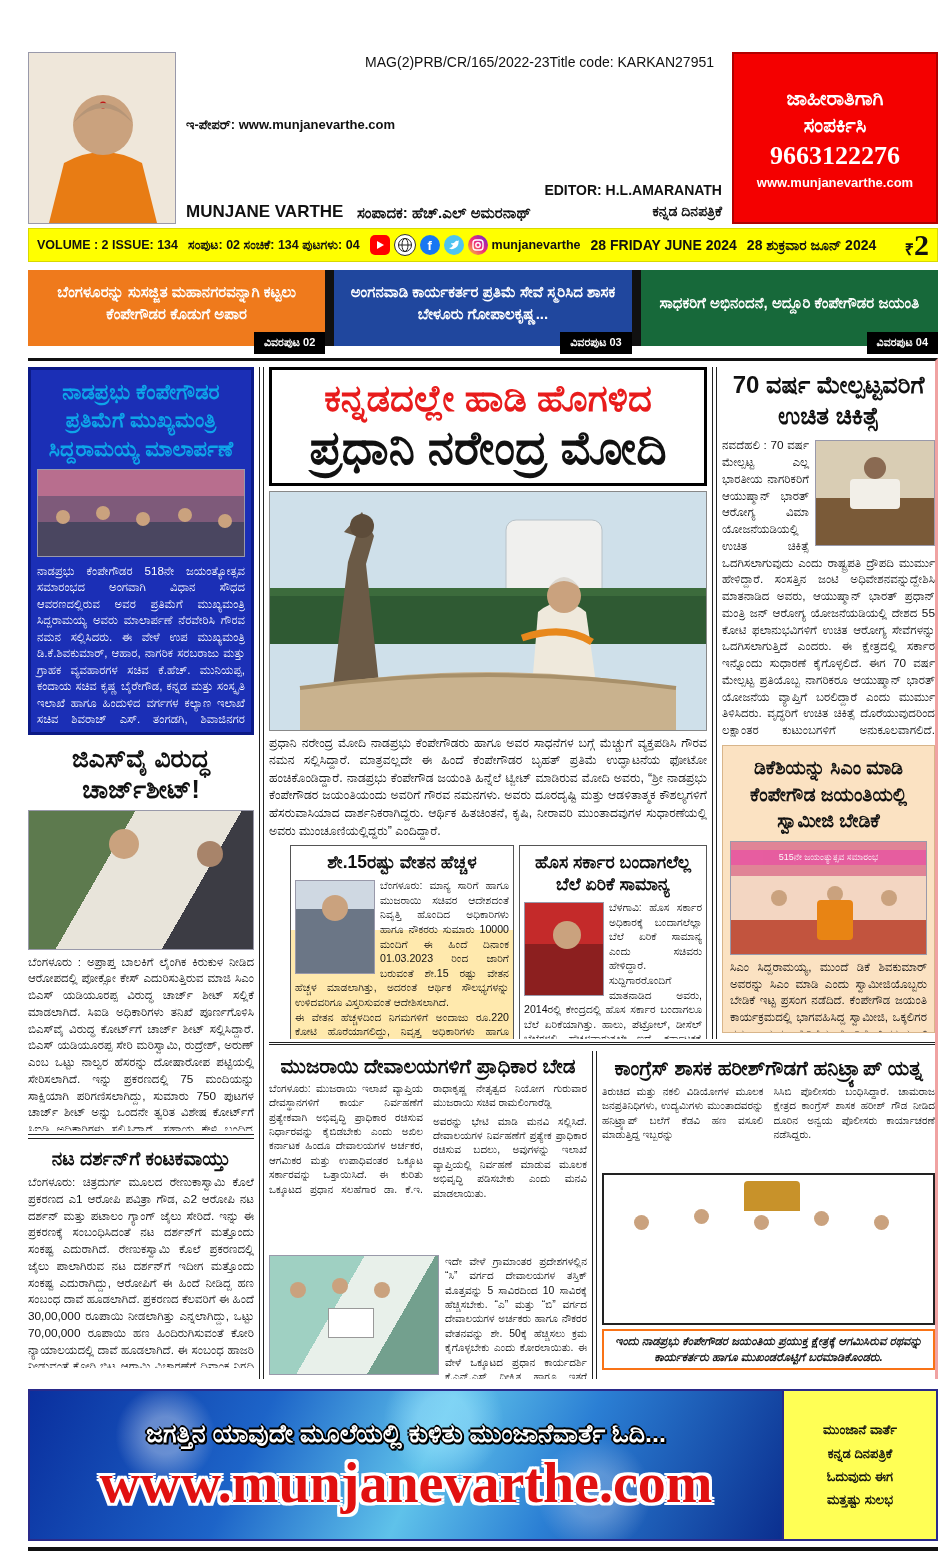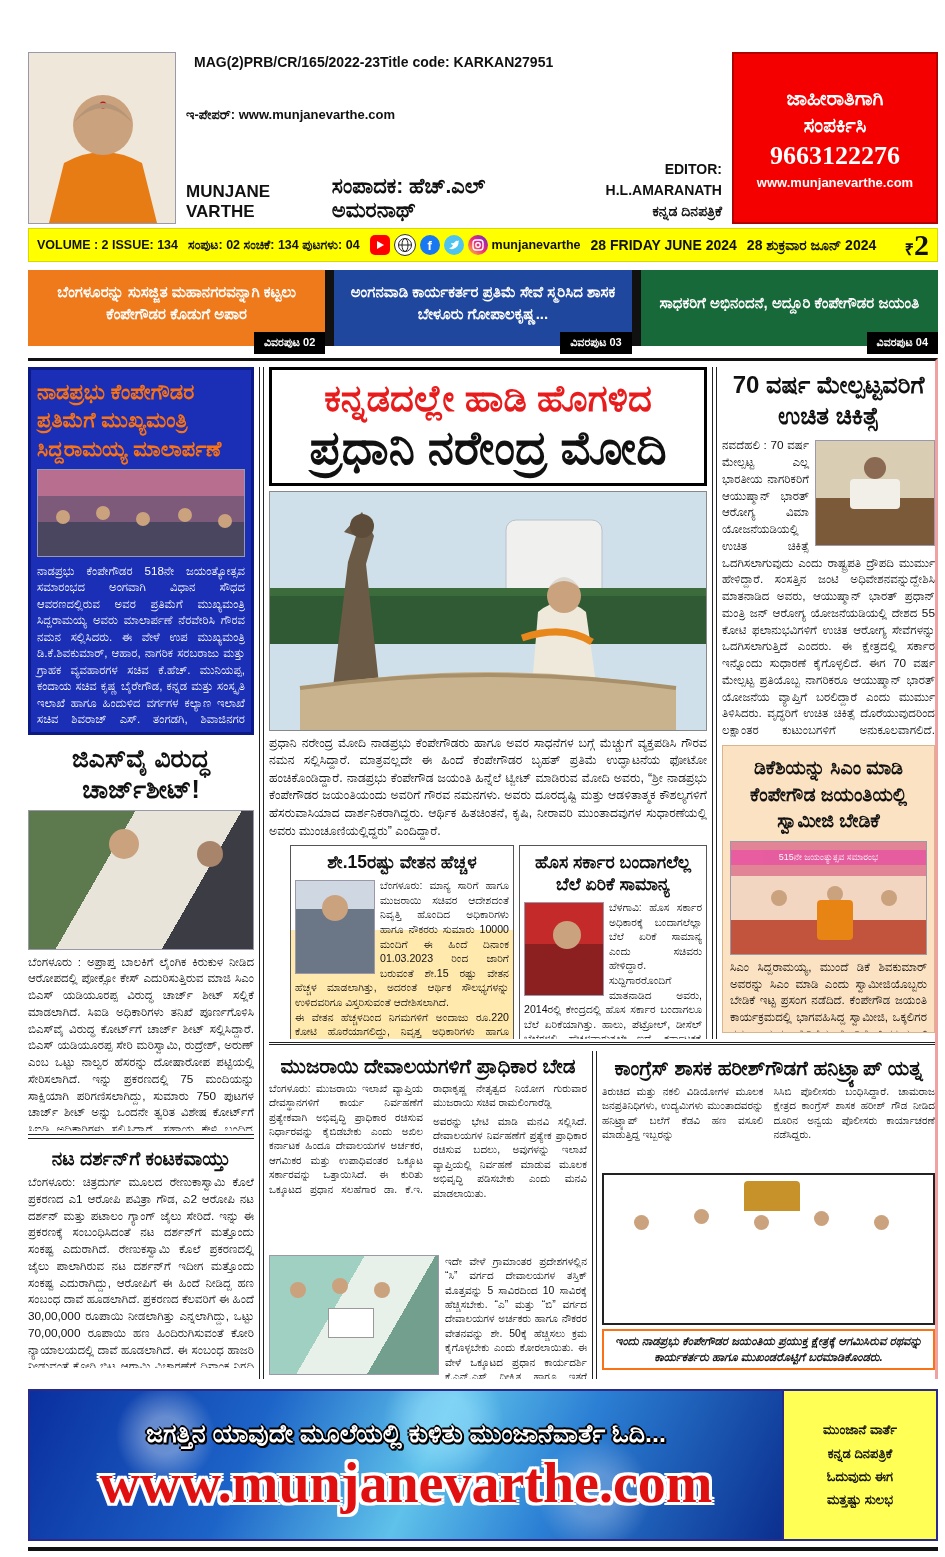--- a/index.html
+++ b/index.html
@@ -6,28 +6,28 @@
   .page{position:relative;width:945px;height:1557px;background:#ffffff;margin:0 auto;
         font-family:"Liberation Sans",sans-serif;color:#111;overflow:hidden;}
   .content{margin:0 7px 0 28px;width:910px;}
   .pad-top{height:52px;}
 
   
   .masthead{display:grid;grid-template-columns:148px 1fr 206px;gap:6px;height:172px;}
   .swami{position:relative;background:linear-gradient(180deg,#f4efe8 0%,#e9ded0 55%,#e07b1f 56%,#d96a10 100%);
          border:1px solid #ccc;overflow:hidden;}
   .mast-center{display:flex;flex-direction:column;justify-content:space-between;padding:2px 4px;}
-  .reg-row{display:flex;justify-content:flex-start;font-weight:bold;font-size:14px;padding:0 8px;}
+  .reg-row{display:flex;justify-content:flex-end;font-weight:normal;font-size:14px;padding:0 8px;}
   .title-row{display:flex;align-items:center;justify-content:center;gap:6px;line-height:1;}
   .t-blue{color:#2aa6dd;font-size:58px;font-weight:bold;letter-spacing:-1px;}
   .t-red{color:#e82323;font-size:58px;font-weight:bold;letter-spacing:-1px;}
   .epaper{font-size:13px;font-weight:bold;}
   .mast-bottom{display:flex;justify-content:space-between;align-items:flex-end;font-weight:bold;}
   .mast-name{font-size:17px;}
-  .mast-editor-kn{font-size:21px;}
+  .mast-editor-kn{font-size:15px;}
   .mast-right-stack{text-align:right;font-size:14px;line-height:1.5;}
   .ad-box{background:#f40000;border:2px solid #b00000;color:#fff;text-align:center;
           display:flex;flex-direction:column;justify-content:center;gap:4px;padding:18px 4px;}
   .ad-box .l1{font-size:20px;font-weight:bold;}
   .ad-box .phone{font-size:26px;font-weight:bold;font-family:"Liberation Serif",serif;}
   .ad-box .url{font-size:13px;font-weight:bold;}
 
   
   .infobar{margin-top:4px;background:#ffff00;border:1px solid #d8d800;height:32px;
            display:flex;align-items:center;gap:10px;padding:0 8px;font-weight:bold;}
@@ -55,21 +55,21 @@
   .vsep{width:3px;border-left:1px solid #222;border-right:1px solid #222;}
   .hsep{height:3px;border-top:1px solid #222;border-bottom:1px solid #222;margin:3px 0;}
   .col-left{width:226px;flex:none;overflow:hidden;}
   .rest{flex:1;display:flex;flex-direction:column;overflow:hidden;}
   .rowA{display:flex;gap:5px;height:672px;}
   .rowB{display:flex;gap:5px;height:328px;margin-top:3px;}
   .col-mid{width:438px;flex:none;overflow:hidden;}
   .col-right{flex:1;overflow:hidden;}
 
   .bluebox{background:#1b2fb6;border:3px solid #0c1a86;padding:6px;height:368px;overflow:hidden;box-sizing:border-box;}
-  .bluebox h2{margin:2px 0 6px;color:#f97316;font-size:21px;text-align:left;line-height:1.35;}
+  .bluebox h2{margin:2px 0 6px;color:#0ea5e9;font-size:21px;text-align:center;line-height:1.35;}
   .photo{position:relative;overflow:hidden;border:1px solid #99a;}
   .bluebox .photo{height:86px;margin-bottom:6px;}
   .bluebox p{color:#fff;font-size:11.6px;text-align:justify;margin:0;line-height:1.42;}
 
   .headline-black{font-size:25px;font-weight:bold;text-align:center;line-height:1.25;margin:8px 0 4px;}
   .bodytext{font-size:11.8px;text-align:justify;line-height:1.42;margin:4px 0 0;}
   .gsy-photo{height:138px;margin-top:4px;}
   .darshan h3{font-size:19px;text-align:center;margin:6px 0 2px;}
 
   .main-headline{border:3px solid #000;padding:8px 6px;text-align:center;line-height:1.15;}

